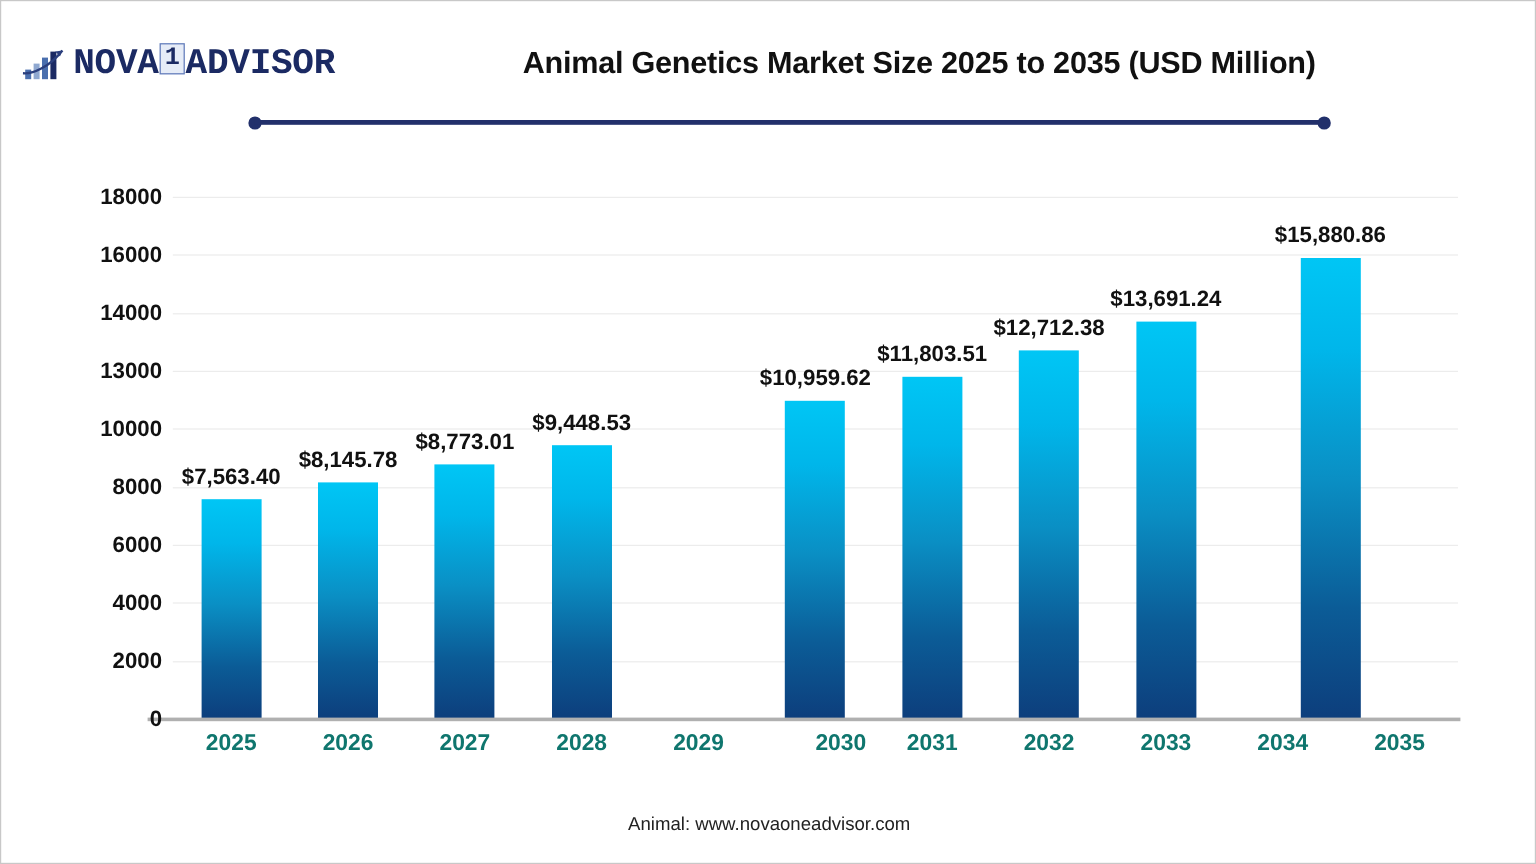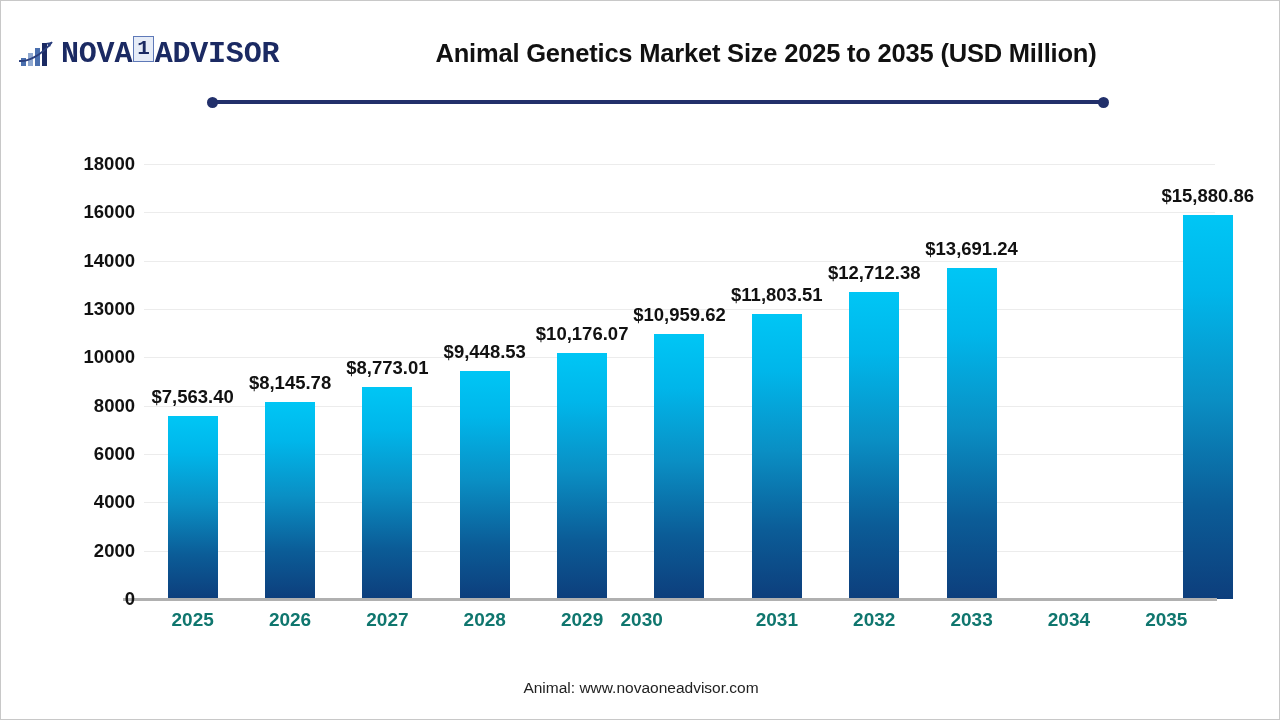--- a/index.html
+++ b/index.html
@@ -240,41 +240,37 @@
           <div class="bar-label" style="bottom: 204.856px;">$8,145.78</div>
         </div>
         <div class="bar-group" style="left: 194.727px; width: 97.3636px;">
           <div class="bar" title="2027: $8,773.01" style="height: 212.014px;"></div>
           <div class="bar-label" style="bottom: 220.014px;">$8,773.01</div>
         </div>
         <div class="bar-group" style="left: 292.091px; width: 97.3636px;">
           <div class="bar" title="2028: $9,448.53" style="height: 228.339px;"></div>
           <div class="bar-label" style="bottom: 236.339px;">$9,448.53</div>
         </div>
-        <div class="bar-group" style="left: 389.455px; width: 97.3636px;">
-          <div class="bar" title="2029: $10,176.07" style="height: 245.922px;"></div>
-          <div class="bar-label" style="bottom: 253.922px;">$10,176.07</div>
-        </div>
         <div class="bar-group" style="left: 486.818px; width: 97.3636px;">
           <div class="bar" title="2030: $10,959.62" style="height: 264.857px;"></div>
           <div class="bar-label" style="bottom: 272.857px;">$10,959.62</div>
         </div>
         <div class="bar-group" style="left: 584.182px; width: 97.3636px;">
           <div class="bar" title="2031: $11,803.51" style="height: 285.251px;"></div>
           <div class="bar-label" style="bottom: 293.251px;">$11,803.51</div>
         </div>
         <div class="bar-group" style="left: 681.545px; width: 97.3636px;">
           <div class="bar" title="2032: $12,712.38" style="height: 307.216px;"></div>
           <div class="bar-label" style="bottom: 315.216px;">$12,712.38</div>
         </div>
         <div class="bar-group" style="left: 778.909px; width: 97.3636px;">
           <div class="bar" title="2033: $13,691.24" style="height: 330.872px;"></div>
           <div class="bar-label" style="bottom: 338.872px;">$13,691.24</div>
         </div>
-        <div class="bar-group" style="left: 1015px; width: 97.3636px;">
+        <div class="bar-group" style="left: 916px; width: 97.3636px;">
           <div class="bar" title="2035: $15,880.86" style="height: 383.787px;"></div>
           <div class="bar-label" style="bottom: 391.787px;">$15,880.86</div>
         </div>
       </div>
     <div id="axis-baseline"></div>
     <div id="x-axis"></div>
   <div class="ytick" style="top: 598px;">0</div>
       <div class="ytick" style="top: 549.667px;">2000</div>
       <div class="ytick" style="top: 501.333px;">4000</div>
       <div class="ytick" style="top: 453px;">6000</div>
@@ -282,21 +278,21 @@
       <div class="ytick" style="top: 356.333px;">10000</div>
       <div class="ytick" style="top: 308px;">13000</div>
       <div class="ytick" style="top: 259.667px;">14000</div>
       <div class="ytick" style="top: 211.333px;">16000</div>
       <div class="ytick" style="top: 163px;">18000</div>
       <div class="xtick" style="left: 143px; width: 97.3636px;">2025</div>
       <div class="xtick" style="left: 240.364px; width: 97.3636px;">2026</div>
       <div class="xtick" style="left: 337.727px; width: 97.3636px;">2027</div>
       <div class="xtick" style="left: 435.091px; width: 97.3636px;">2028</div>
       <div class="xtick" style="left: 532.455px; width: 97.3636px;">2029</div>
-      <div class="xtick" style="left: 592px; width: 97.3636px;">2030</div>
+      <div class="xtick" style="left: 651px; width: 97.3636px;">2030</div>
       <div class="xtick" style="left: 727.182px; width: 97.3636px;">2031</div>
       <div class="xtick" style="left: 824.545px; width: 97.3636px;">2032</div>
       <div class="xtick" style="left: 921.909px; width: 97.3636px;">2033</div>
       <div class="xtick" style="left: 1019.27px; width: 97.3636px;">2034</div>
       <div class="xtick" style="left: 1116.64px; width: 97.3636px;">2035</div>
     </div>
 
   <div id="source">Animal: www.novaoneadvisor.com</div>
 
 </div>

